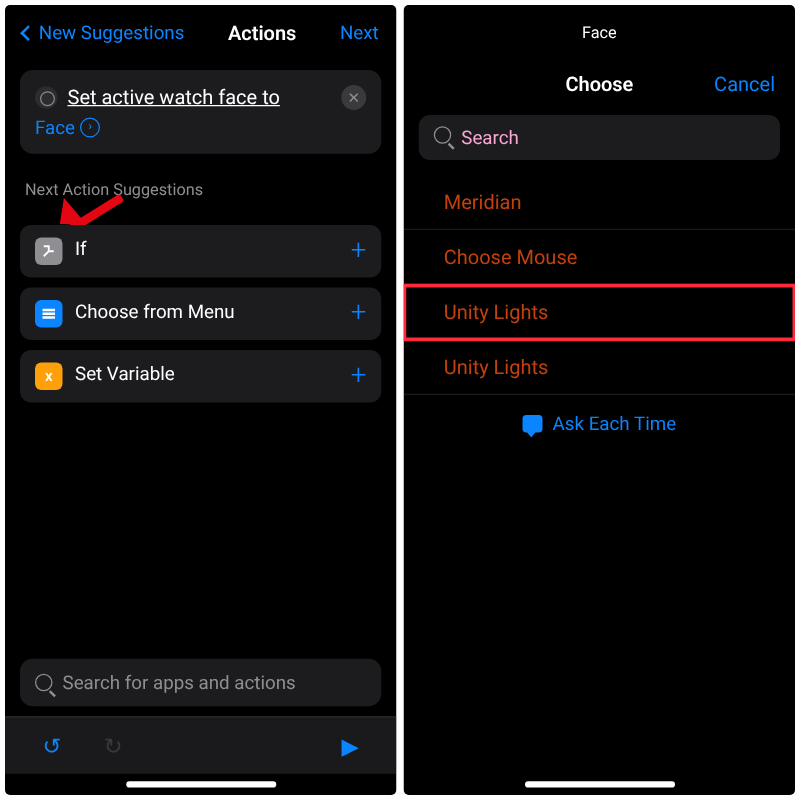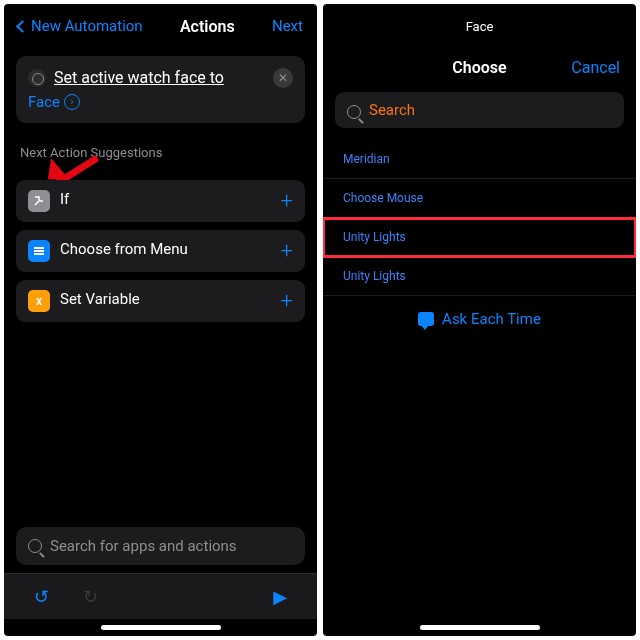--- a/index.html
+++ b/index.html
@@ -177,27 +177,27 @@
   .p2 .sub-title { color:#fff; font-size:13px; font-weight:400; }
   .p2 .second-nav {
     height:38px; display:flex; align-items:center; justify-content:center;
     position:relative; padding:0 14px;
   }
   .p2 .choose { font-weight:600; font-size:16px; }
   .p2 .cancel { position:absolute; right:16px; color:#0a84ff; font-size:16px; }
   .p2 .search2 {
     margin:6px 12px 12px 12px;
     background:#1c1c1e;border-radius:9px;
-    padding:9px 12px;display:flex;align-items:flex-end;gap:8px;
-    color:#f97316;font-size:15px;
+    padding:9px 12px;display:flex;align-items:flex-start;gap:8px;
+    color:#f9a8d4;font-size:15px;
   }
   .p2 .list-item {
-    padding:12px 20px;
-    font-size:12px;
-    color:#3b82f6;
+    padding:12px 32px;
+    font-size:16px;
+    color:#c2410c;
     border-bottom:1px solid #1c1c1e;
   }
   .p2 .list-item.highlight {
     outline:3px solid #ff2b3a;
     outline-offset:-2px;
     position:relative;
   }
   .p2 .ask-row {
     display:flex;align-items:center;justify-content:center;
     gap:8px;color:#0a84ff;padding:14px;font-size:15px;
@@ -215,21 +215,21 @@
     display:inline-block;width:9px;height:9px;border-left:2px solid #0a84ff;border-bottom:2px solid #0a84ff;transform:rotate(45deg);
   }
 </style>
 </head>
 <body>
 
 <div class="phone p1">
   <div class="navbar">
     <div class="nav-left">
       <span class="chev-left"></span>
-      <span>New Automation</span>
+      <span>New Suggestions</span>
     </div>
     <div class="nav-title">Actions</div>
     <div class="nav-right">
       <span>Next</span>
     </div>
   </div>
 
   <div class="content">
     <div class="card">
       <div class="card-row1">

